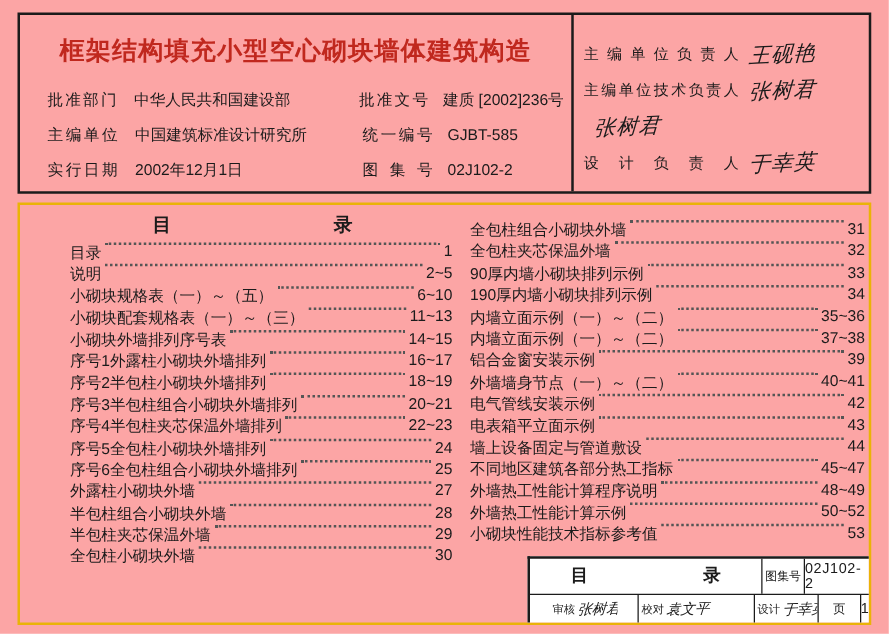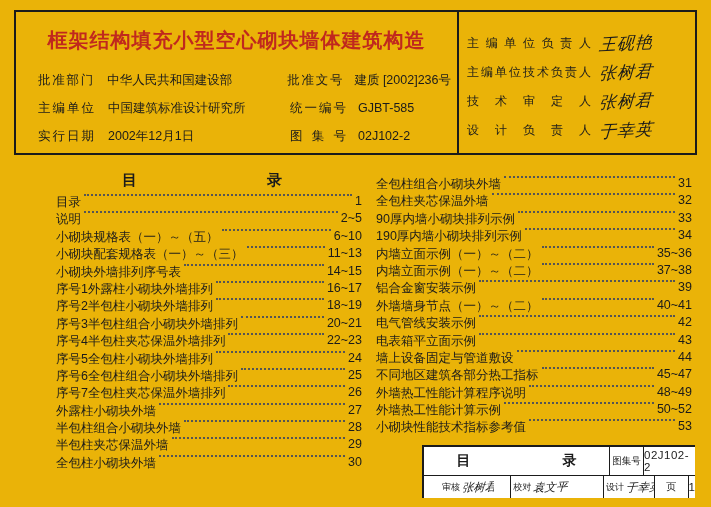--- a/index.html
+++ b/index.html
@@ -1,18 +1,18 @@
 <!DOCTYPE html>
 <html><head>
 <meta charset="utf-8">
 <style>
   html,body{margin:0;padding:0;background:#ffffff;}
   body{width:711px;height:507px;overflow:hidden;
        font-family:"Liberation Sans","DejaVu Sans",sans-serif;color:#1b1b1b;}
-  .sheet{position:relative;width:711px;height:507px;background:#eab308;}
+  .sheet{position:relative;width:711px;height:507px;background:#fca5a5;}
 
   
   .topbox{position:absolute;left:14px;top:10px;width:683px;height:145px;
           border:2px solid #1b1b1b;box-sizing:border-box;display:flex;}
   .top-left{width:441px;position:relative;box-sizing:border-box;}
   .atlas-title{margin-top:15px;text-align:center;font-size:20px;font-weight:600;
                letter-spacing:1px;white-space:nowrap;}
   .meta{position:absolute;left:22px;top:54px;right:6px;}
   .meta-row{display:flex;height:28px;align-items:center;font-size:12.5px;white-space:nowrap;}
   .meta-label{width:56px;text-align:justify;text-align-last:justify;}
@@ -100,21 +100,20 @@
           <span class="signer-label">主编单位负责人</span>
           <span class="signature">王砚艳</span>
         </div>
 
         <div class="signer-row">
           <span class="signer-label">主编单位技术负责人</span>
           <span class="signature">张树君</span>
         </div>
 
         <div class="signer-row">
-          <span class="signer-label">技术审定人</span>
           <span class="signature">张树君</span>
         </div>
 
         <div class="signer-row">
           <span class="signer-label">设计负责人</span>
           <span class="signature">于幸英</span>
         </div>
       </div>
   </div>
 
@@ -182,25 +181,20 @@
           <span class="toc-dots"></span>
           <span class="toc-pages">24</span>
         </div>
 
         <div class="toc-row">
           <span class="toc-title">序号6全包柱组合小砌块外墙排列</span>
           <span class="toc-dots"></span>
           <span class="toc-pages">25</span>
         </div>
 
-        <div class="toc-row">
-          <span class="toc-title">序号7全包柱夹芯保温外墙排列</span>
-          <span class="toc-dots"></span>
-          <span class="toc-pages">26</span>
-        </div>
 
         <div class="toc-row">
           <span class="toc-title">外露柱小砌块外墙</span>
           <span class="toc-dots"></span>
           <span class="toc-pages">27</span>
         </div>
 
         <div class="toc-row">
           <span class="toc-title">半包柱组合小砌块外墙</span>
           <span class="toc-dots"></span>

